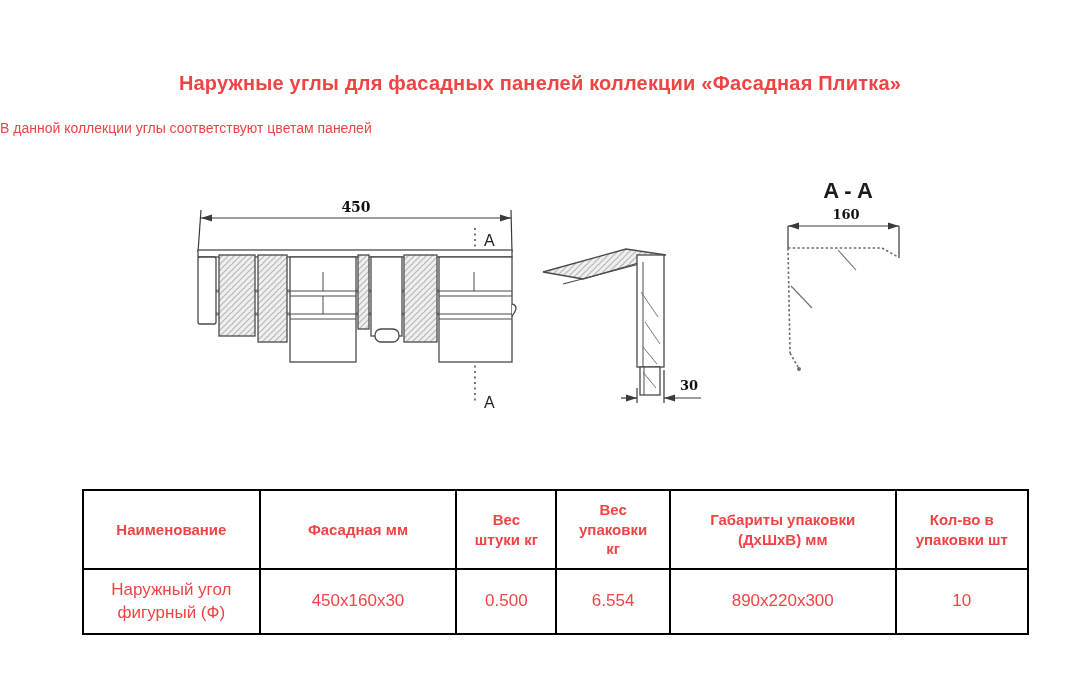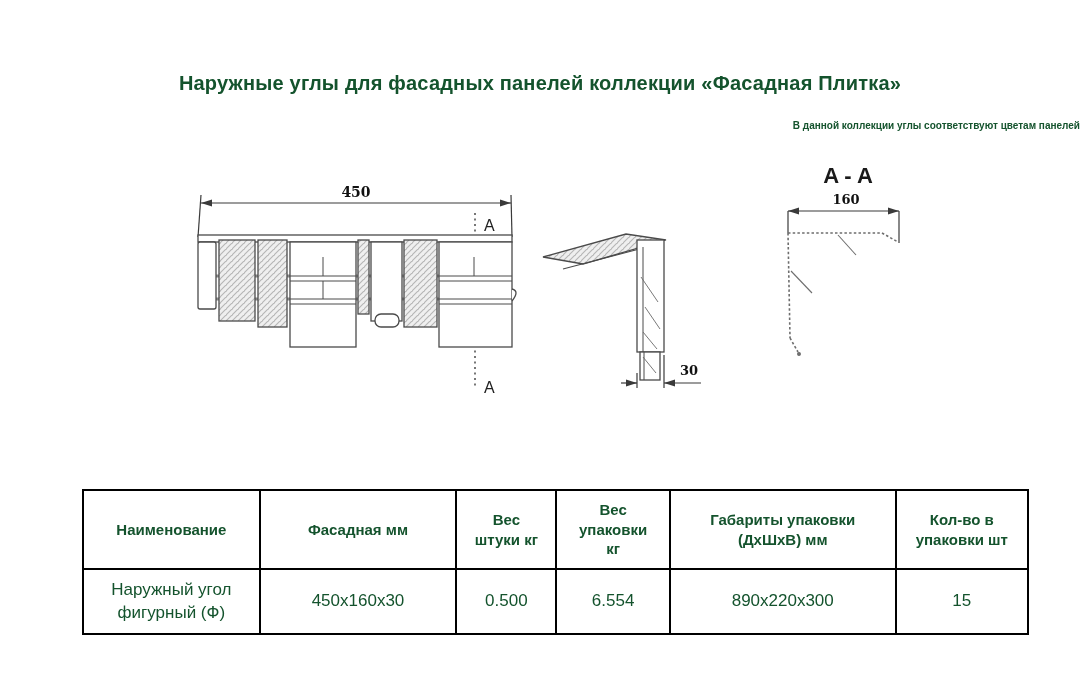--- a/index.html
+++ b/index.html
@@ -1,33 +1,33 @@
 <!DOCTYPE html>
 <html><head>
 <meta charset="utf-8">
 <style>
   html,body{margin:0;padding:0;background:#ffffff;}
   .page{
     position:relative;
     width:1080px;height:635px;
     background:#ffffff;
     font-family:"Liberation Sans",sans-serif;
-    color:#14532d;
+    color:#ef4444;
     overflow:hidden;
   }
   .title{
     position:absolute;top:72px;left:0;width:100%;
     text-align:center;font-size:20px;font-weight:bold;
     letter-spacing:.2px;
   }
   .subtitle{
     position:absolute;top:120px;left:0;width:100%;
-    text-align:right;font-size:10px;font-weight:bold;
-  }
-  .drawing-area{position:absolute;left:0;top:140px;width:1080px;height:300px;text-decoration:underline;}
+    text-align:left;font-size:14px;font-weight:normal;
+  }
+  .drawing-area{position:absolute;left:0;top:155px;width:1080px;height:300px;text-decoration:underline;}
   .dwg{position:absolute;}
   .dwg-front{left:184px;top:7px;width:356px;height:262px;}
   .dwg-corner{left:533px;top:67px;width:190px;height:190px;}
   .dwg-section{left:772px;top:3px;width:230px;height:225px;}
 
   table.spec{
     position:absolute;left:82px;top:489px;
     width:947px;
     border-collapse:collapse;
     table-layout:fixed;
@@ -204,18 +204,18 @@
       </tr>
     </thead>
     <tbody>
       <tr>
         <td>Наружный угол
 фигурный (Ф)</td>
         <td>450x160x30</td>
         <td>0.500</td>
         <td>6.554</td>
         <td>890x220x300</td>
-        <td>15</td>
+        <td>10</td>
       </tr>
     </tbody>
   </table>
 
 </div>
 
 </body></html>

